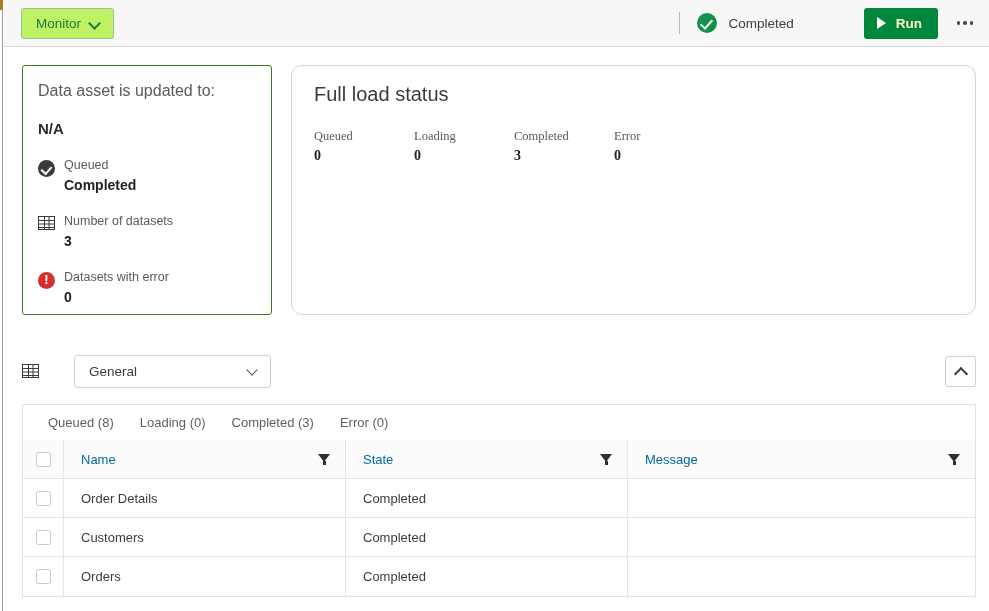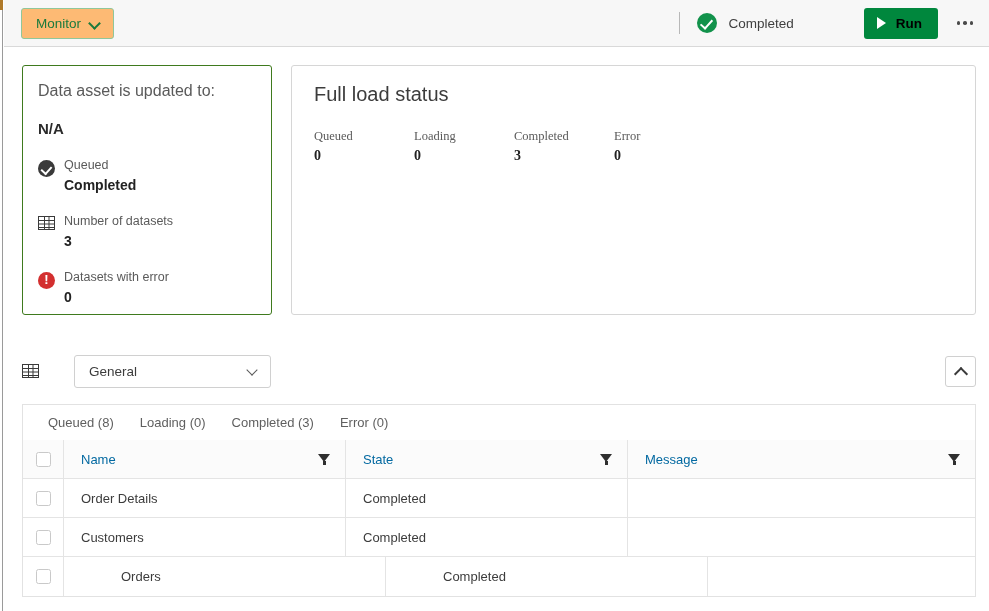--- a/index.html
+++ b/index.html
@@ -26,21 +26,21 @@
     position: absolute; left: 4px; top: 0; right: 0; height: 47px;
     background: #f7f7f7;
     border-bottom: 1px solid #d9d9d9;
     display: flex; align-items: center;
   }
   .monitor-btn {
     margin-left: 17px;
     height: 31px; padding: 0 12px 0 14px;
     border: 1px solid #8fc79a;
     border-radius: 3px;
-    background: #fdba74;
+    background: #bef264;
     color: #1a7a3c;
     font-size: 13.5px;
     display: flex; align-items: center; gap: 9px;
     cursor: pointer;
   }
   .monitor-btn .chev {
     width: 11px; height: 11px; display: inline-block; position: relative;
   }
   .monitor-btn .chev::before {
     content: ""; position: absolute; left: 0px; top: 1px;
@@ -63,21 +63,21 @@
   .status-chip .circle-check::after {
     content: ""; position: absolute; left: 6px; top: 4px;
     width: 5px; height: 10px;
     border-right: 2px solid #ffffff; border-bottom: 2px solid #ffffff;
     transform: rotate(42deg);
   }
   .status-chip .status-text { font-size: 13.5px; color: #404040; }
 
   .run-btn {
     height: 31px; padding: 0 16px 0 13px;
-    background: #00873d; color: #000000;
+    background: #00873d; color: #fef9c3;
     border: none; border-radius: 3px;
     font-size: 13.5px; font-weight: bold;
     display: flex; align-items: center; gap: 10px;
     cursor: pointer;
   }
   .run-btn .play {
     width: 0; height: 0;
     border-left: 9px solid #ffffff;
     border-top: 6px solid transparent;
     border-bottom: 6px solid transparent;
@@ -129,21 +129,21 @@
   }
   .icn-error::after {
     content: "!"; position: absolute; left: 0; right: 0; top: -1px;
     text-align: center; color: #ffffff; font-size: 13px; font-weight: bold;
     font-family: "Liberation Sans", sans-serif; line-height: 18px;
   }
 
   .load-card {
     position: absolute; left: 291px; top: 65px;
     right: 13px; height: 250px;
-    border: 1px solid #d6d6d6; border-radius: 3px;
+    border: 1px solid #d6d6d6; border-radius: 11px;
     background: #ffffff;
     padding: 17px 22px;
   }
   .load-title { font-size: 20px; color: #3c3c3c; font-weight: normal; }
   .stats-row { display: flex; margin-top: 23px; }
   .stat { width: 100px; font-family: Liberation Serif, serif; }
   .stat .stat-label { font-size: 12.5px; color: #5a5a5a; }
   .stat .stat-value { font-size: 14px; color: #222222; font-weight: bold; margin-top: 4px; }
 
   
@@ -193,21 +193,21 @@
     display: flex; align-items: center; cursor: pointer;
   }
 
   
   .data-table {
     position: absolute; left: 22px; top: 440px; right: 13px;
     border: 1px solid #e2e2e2; border-top: none;
     background: #ffffff;
   }
   .tr { display: flex; height: 39px; border-bottom: 1px solid #e4e4e4; }
-  .tr:last-child { border-bottom: none; gap: 40px; }
+  .tr:last-child { border-bottom: none; }
   .thead { background: #fbfbfb; height: 39px; }
   .cell-check {
     width: 41px; flex: 0 0 41px; display: flex; align-items: center; justify-content: center;
     border-right: 1px solid #e4e4e4;
   }
   .chkbox {
     width: 15px; height: 15px; border: 1px solid #c9c9c9; border-radius: 2.5px; background: #ffffff;
     cursor: pointer;
   }
   .cell {

